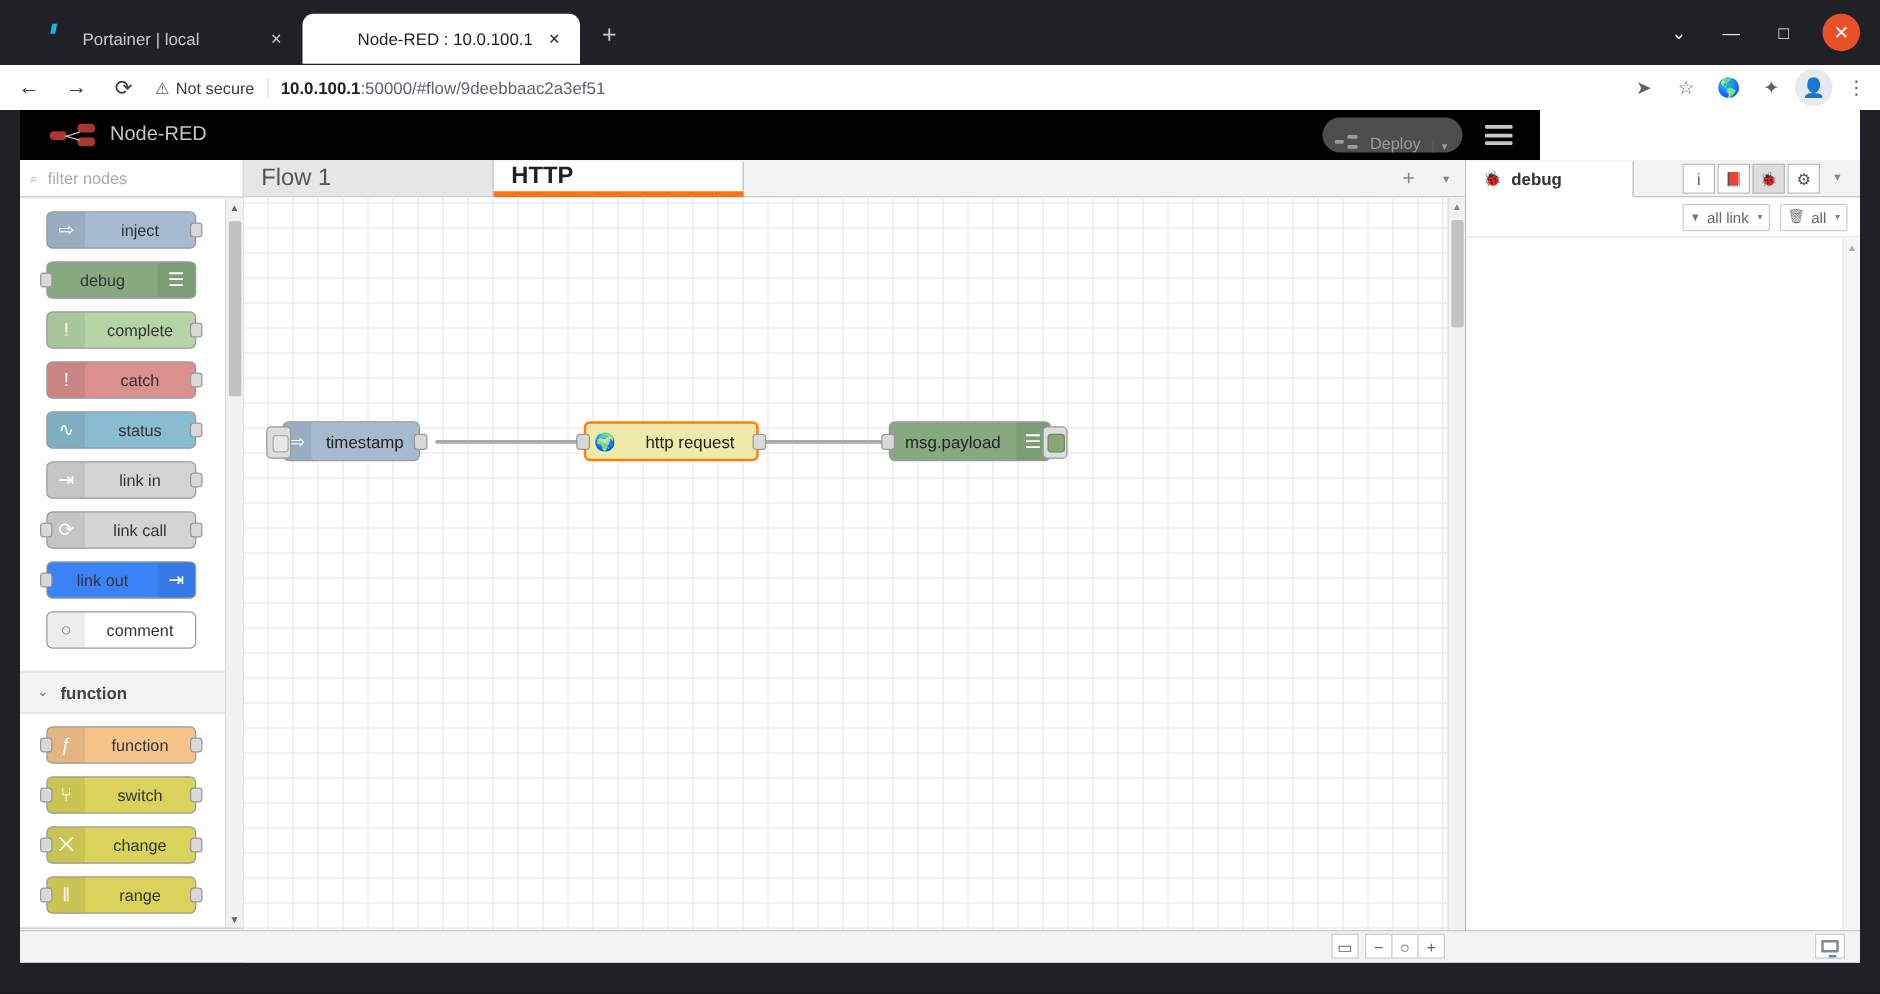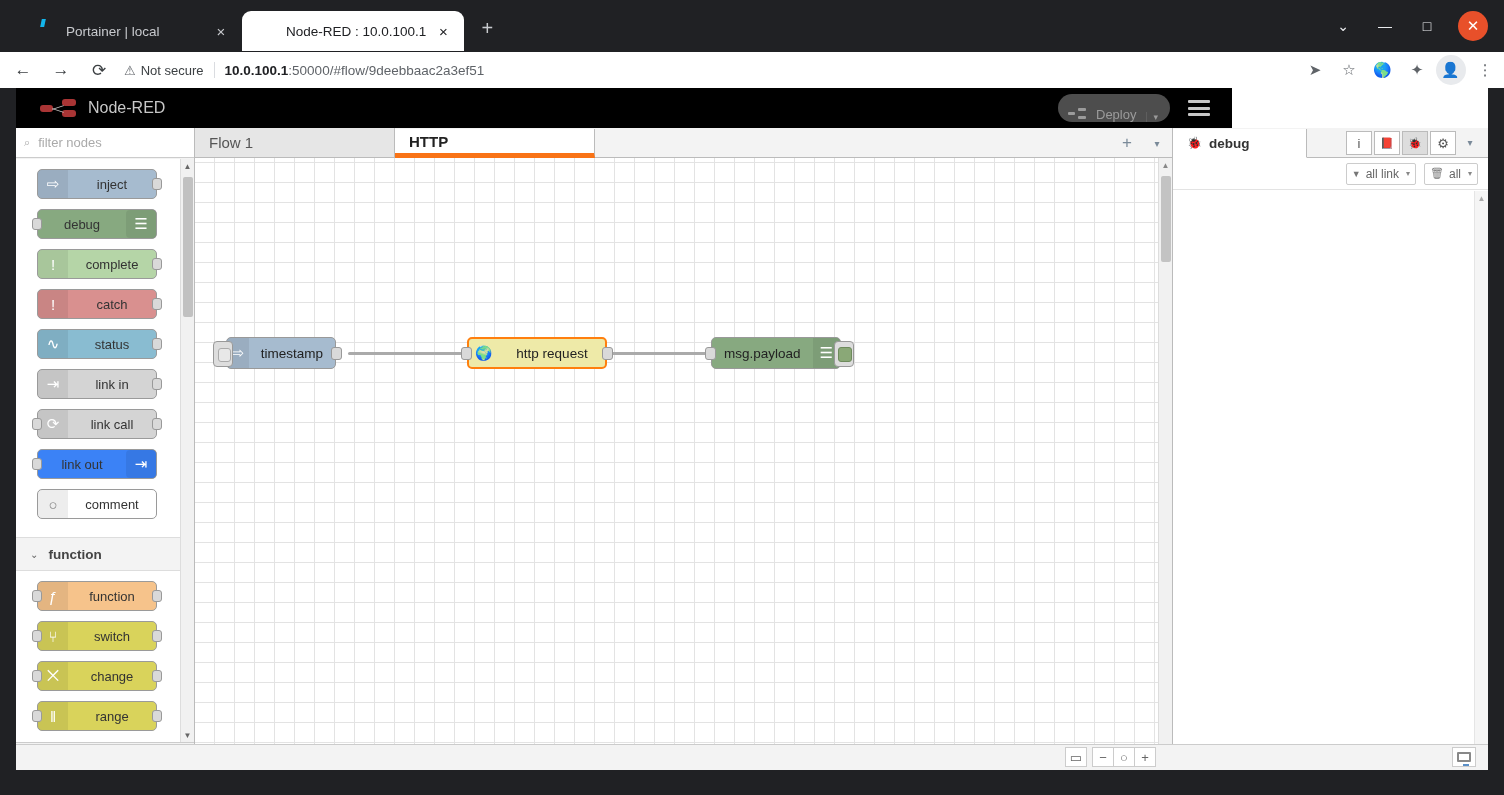--- a/index.html
+++ b/index.html
@@ -218,21 +218,21 @@
   
   #editor { position: absolute; left: 179px; top: 0; right: 316px; height: 642px; background: #fff; }
   #flow-tabs {
     position: absolute; left: 0; top: 0; right: 0; height: 30px;
     background: #f3f3f3; border-bottom: 1px solid #bbb; display: flex; align-items: flex-end;
   }
   .flow-tab {
     height: 29px; min-width: 200px; padding: 0 14px;
     display: flex; align-items: center;
     border-right: 1px solid #bbb;
-    background: #e6e6e6; color: #555; font-size: 15px;
+    background: #e6e6e6; color: #555; font-size: 19px;
   }
   .flow-tab.active { background: #fff; color: #222; font-weight: bold; border-bottom: 5px solid #f97316; margin-bottom: -1px; }
   #flow-tabs .spacer { flex: 1 1 auto; }
   #flow-tabs .tabbtn {
     width: 30px; height: 28px; display: flex; align-items: center; justify-content: center;
     color: #7a8a99; font-size: 17px;
   }
   #flow-tabs .tabbtn.caret { font-size: 10px; color: #7a8a99; }
 
   #canvas-wrap { position: absolute; left: 0; top: 30px; right: 0; bottom: 0; overflow: hidden; background: #fff; }

